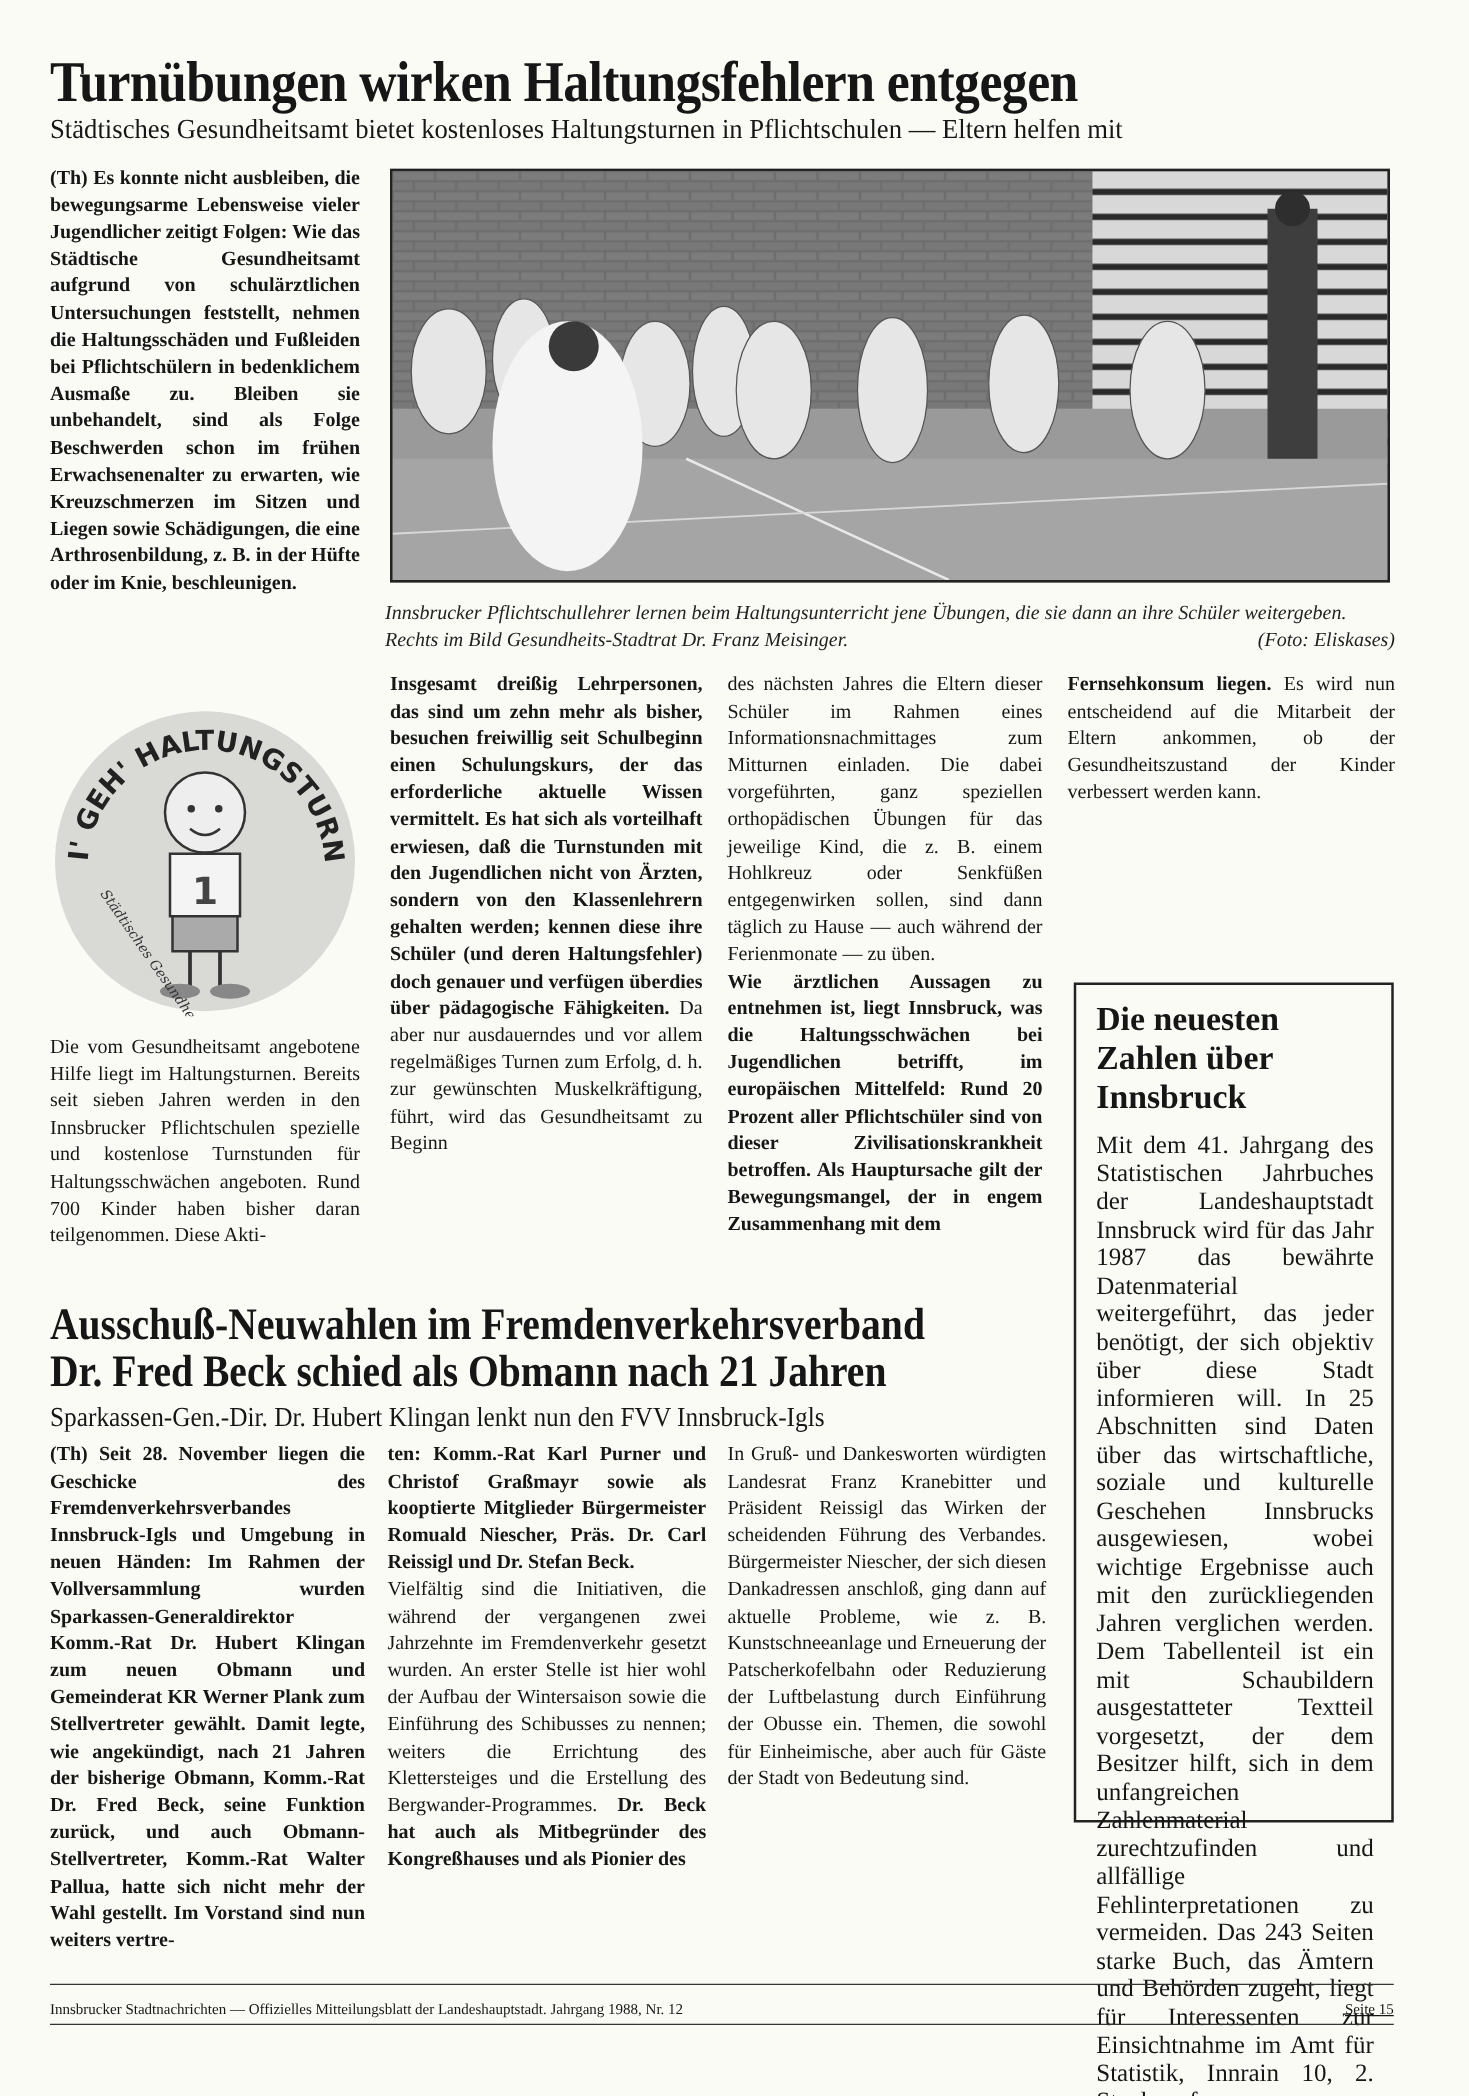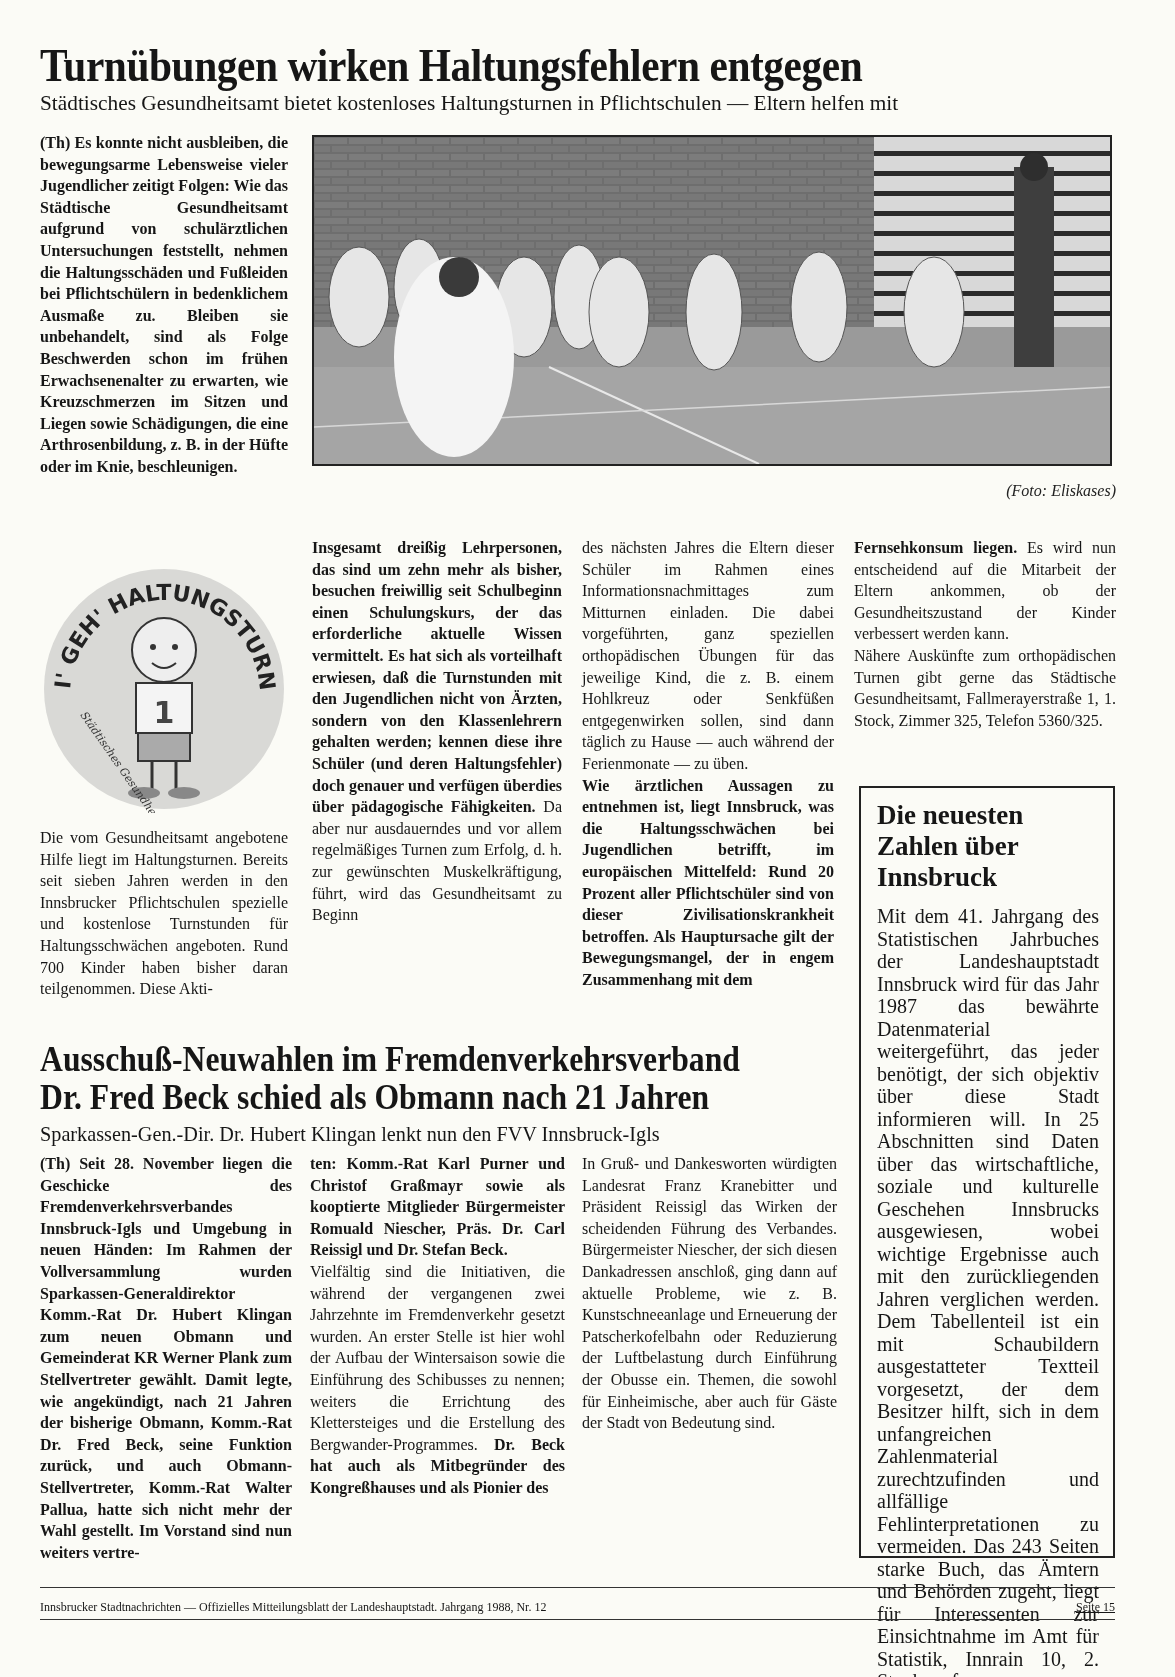--- a/index.html
+++ b/index.html
@@ -37,21 +37,21 @@
   .h2 {
     left:40px; top:1040px; width:820px;
     font-size:36px; font-weight:bold; line-height:38px;
     transform:scaleX(0.88); transform-origin:left top; white-space:nowrap;
   }
   .sub2 {
     left:40px; top:1121px; font-size:22px; line-height:26px; white-space:nowrap;
     transform:scaleX(0.92); transform-origin:left top;
   }
   .box {
-    left:859px; top:786px; width:256px; height:772px;
+    left:859px; top:786px; width:256px; height:672px;
     border:2px solid #222; box-sizing:border-box; padding:12px 14px 10px 16px;
   }
   .box h3 {
     margin:0 0 12px 0; font-size:27px; line-height:31px; font-weight:bold;
   }
   .box .boxtext { font-size:20px; line-height:22.5px; text-align:justify; }
   .footer-rule { left:40px; width:1075px; height:0; border-top:1.5px solid #333; }
   .footer {
     left:40px; top:1597px; width:1075px; font-size:12px; line-height:20px;
   }
@@ -97,20 +97,21 @@
       <ellipse cx="505" cy="170" rx="28" ry="55"></ellipse>
       <ellipse cx="620" cy="175" rx="30" ry="55"></ellipse>
     </g>
     <ellipse cx="140" cy="220" rx="60" ry="100" fill="#f4f4f4"></ellipse>
     <circle cx="145" cy="140" r="20" fill="#3a3a3a"></circle>
     <rect x="700" y="30" width="40" height="200" fill="#3e3e3e"></rect>
     <circle cx="720" cy="30" r="14" fill="#2e2e2e"></circle>
   </svg>
 </div>
 <div class="abs caption">
+  <span>Innsbrucker Pflichtschullehrer lernen beim Haltungsunterricht jene Übungen, die sie dann an ihre Schüler weitergeben. Rechts im Bild Gesundheits-Stadtrat Dr. Franz Meisinger.</span>
   <span class="credit">(Foto: Eliskases)</span>
 </div>
 
 <div class="abs logo">
   <svg width="248" height="248" viewBox="0 0 248 248">
     <defs>
       <path id="ringpath" d="M 30 130 A 95 95 0 1 1 220 130"></path>
     </defs>
     <circle cx="124" cy="124" r="120" fill="#d9d9d6"></circle>
     <text font-family="DejaVu Sans, sans-serif" font-weight="bold" font-size="22" fill="#222">
@@ -139,21 +140,20 @@
   <p><span class="b">Insgesamt dreißig Lehrpersonen, das sind um zehn mehr als bisher, besuchen freiwillig seit Schulbeginn einen Schulungskurs, der das erforderliche aktuelle Wissen vermittelt. Es hat sich als vorteilhaft erwiesen, daß die Turnstunden mit den Jugendlichen nicht von Ärzten, sondern von den Klassenlehrern gehalten werden; kennen diese ihre Schüler (und deren Haltungsfehler) doch genauer und verfügen überdies über pädagogische Fähigkeiten.</span><span> Da aber nur ausdauerndes und vor allem regelmäßiges Turnen zum Erfolg, d. h. zur gewünschten Muskelkräftigung, führt, wird das Gesundheitsamt zu Beginn</span></p>
 </div>
 
 <div class="col" style="left:582px; top:537px; width:252px;">
   <p>des nächsten Jahres die Eltern dieser Schüler im Rahmen eines Informationsnachmittages zum Mitturnen einladen. Die dabei vorgeführten, ganz speziellen orthopädischen Übungen für das jeweilige Kind, die z. B. einem Hohlkreuz oder Senkfüßen entgegenwirken sollen, sind dann täglich zu Hause — auch während der Ferienmonate — zu üben.</p>
   <p class="b">Wie ärztlichen Aussagen zu entnehmen ist, liegt Innsbruck, was die Haltungsschwächen bei Jugendlichen betrifft, im europäischen Mittelfeld: Rund 20 Prozent aller Pflichtschüler sind von dieser Zivilisationskrankheit betroffen. Als Hauptursache gilt der Bewegungsmangel, der in engem Zusammenhang mit dem</p>
 </div>
 
 <div class="col" style="left:854px; top:537px; width:262px;">
   <p><span class="b">Fernsehkonsum liegen.</span><span> Es wird nun entscheidend auf die Mitarbeit der Eltern ankommen, ob der Gesundheitszustand der Kinder verbessert werden kann.</span></p>
-  <p>Nähere Auskünfte zum orthopädischen Turnen gibt gerne das Städtische Gesundheitsamt, Fallmerayerstraße 1, 1. Stock, Zimmer 325, Telefon 5360/325.</p>
 </div>
 
 <div class="abs box">
   <h3>Die neuesten Zahlen über Innsbruck</h3>
   <div class="boxtext">Mit dem 41. Jahrgang des Statistischen Jahrbuches der Landeshauptstadt Innsbruck wird für das Jahr 1987 das bewährte Datenmaterial weitergeführt, das jeder benötigt, der sich objektiv über diese Stadt informieren will. In 25 Abschnitten sind Daten über das wirtschaftliche, soziale und kulturelle Geschehen Innsbrucks ausgewiesen, wobei wichtige Ergebnisse auch mit den zurückliegenden Jahren verglichen werden. Dem Tabellenteil ist ein mit Schaubildern ausgestatteter Textteil vorgesetzt, der dem Besitzer hilft, sich in dem unfangreichen Zahlenmaterial zurechtzufinden und allfällige Fehlinterpretationen zu vermeiden. Das 243 Seiten starke Buch, das Ämtern und Behörden zugeht, liegt für Interessenten zur Einsichtnahme im Amt für Statistik, Innrain 10, 2. Stock, auf.</div>
 </div>
 
 <div class="abs h2">
   <div>Ausschuß-Neuwahlen im Fremdenverkehrsverband</div>
   <div>Dr. Fred Beck schied als Obmann nach 21 Jahren</div>

